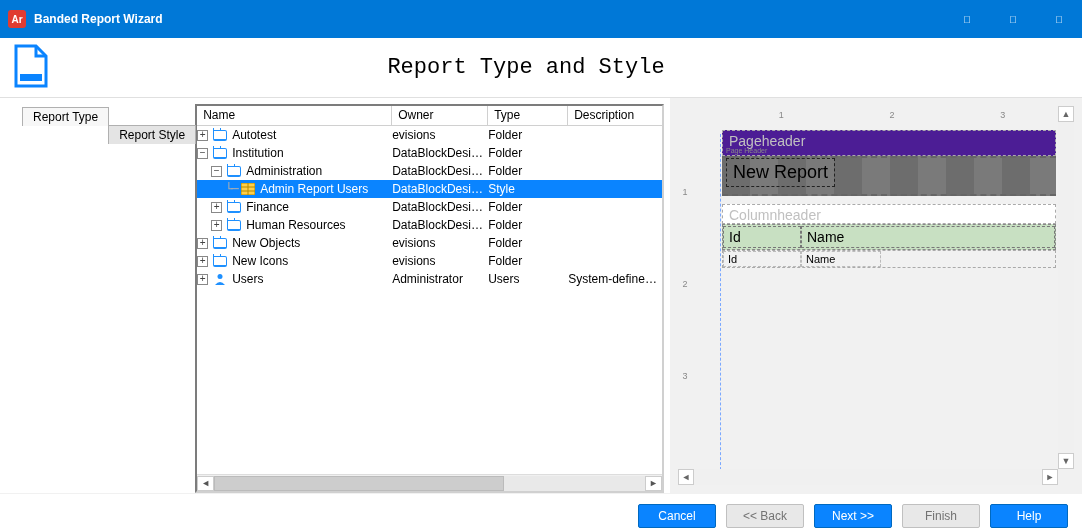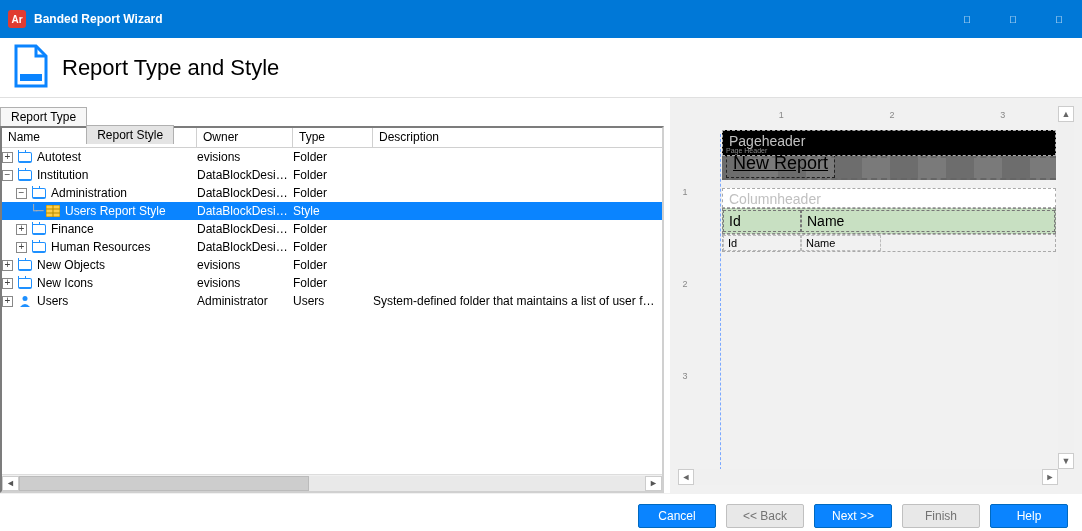--- a/index.html
+++ b/index.html
@@ -46,37 +46,38 @@
     height: 60px;
     display: flex;
     align-items: center;
     border-bottom: 1px solid #e0e0e0;
   }
   .report-icon {
     margin: 0 12px 0 12px;
   }
   .page-title {
     flex: 1;
-    text-align: left;
+    text-align: center;
     font-size: 22px;
     font-weight: 500;
     padding-right: 92px;
     color: #000;
+    font-family: Liberation Mono, monospace;
   }
 
   .body {
     display: flex;
     height: 395px;
   }
 
   .left-pane {
     width: 670px;
-    padding: 6px 0 0 0;
-    display: flex;
-    flex-direction: column;
+    padding: 6px 0 0 22px;
+    display: flex;
+    flex-direction: row;
   }
   .tabs {
     display: flex;
     align-items: flex-end;
     height: 22px;
   }
   .tab {
     border: 1px solid #b0b0b0;
     border-bottom: none;
     padding: 2px 10px;
@@ -251,26 +252,26 @@
     position:relative;
     width:100%;
   }
   .band-label-tiny {
     position:absolute; top:1px; left:3px;
     font-size:7px; color:#888;
   }
   .band-ghost {
     color:#c0c0c0; font-size:14px; padding:2px 6px;
   }
-  .band1 { height: 26px; background:#000000; }
+  .band1 { height: 26px; background:#4c1d95; }
   .darkband {
-    height: 24px;
+    height: 40px;
     background: repeating-linear-gradient(90deg,#6d6d6d 0,#6d6d6d 28px,#7a7a7a 28px,#7a7a7a 56px);
     border-top:2px dashed #666; border-bottom:2px dashed #666;
-    display:flex; align-items:flex-end;text-decoration:underline;
+    display:flex; align-items:flex-start;
   }
   .darkband .field {
     margin-left:4px;
     border:1px dashed #222;
     padding:3px 6px;
     font-size:18px;
     background: rgba(255,255,255,0);
     color:#000;
   }
   .colhdr {
@@ -424,21 +425,21 @@
               <span class="exp-spacer"></span>
             <span class="exp-spacer treelines">└─</span>
             <span class="style-icon">
               <svg width="14" height="12">
                   <rect x="0" y="0" width="14" height="12" fill="#ffcf4b" stroke="#b58a00"></rect>
                   <line x1="0" y1="4" x2="14" y2="4" stroke="#b58a00"></line>
                   <line x1="0" y1="8" x2="14" y2="8" stroke="#b58a00"></line>
                   <line x1="7" y1="0" x2="7" y2="12" stroke="#b58a00"></line>
                 </svg>
             </span>
-            <span>Users Report Style</span>
+            <span>Admin Report Users</span>
           </div>
           <div class="r-owner">DataBlockDesig...</div>
           <div class="r-type">Style</div>
           <div class="r-desc"></div>
         </div>
 
         <div class="row">
           <div class="r-name">
             <span class="exp-spacer"></span>
             <span class="exp">+</span>

